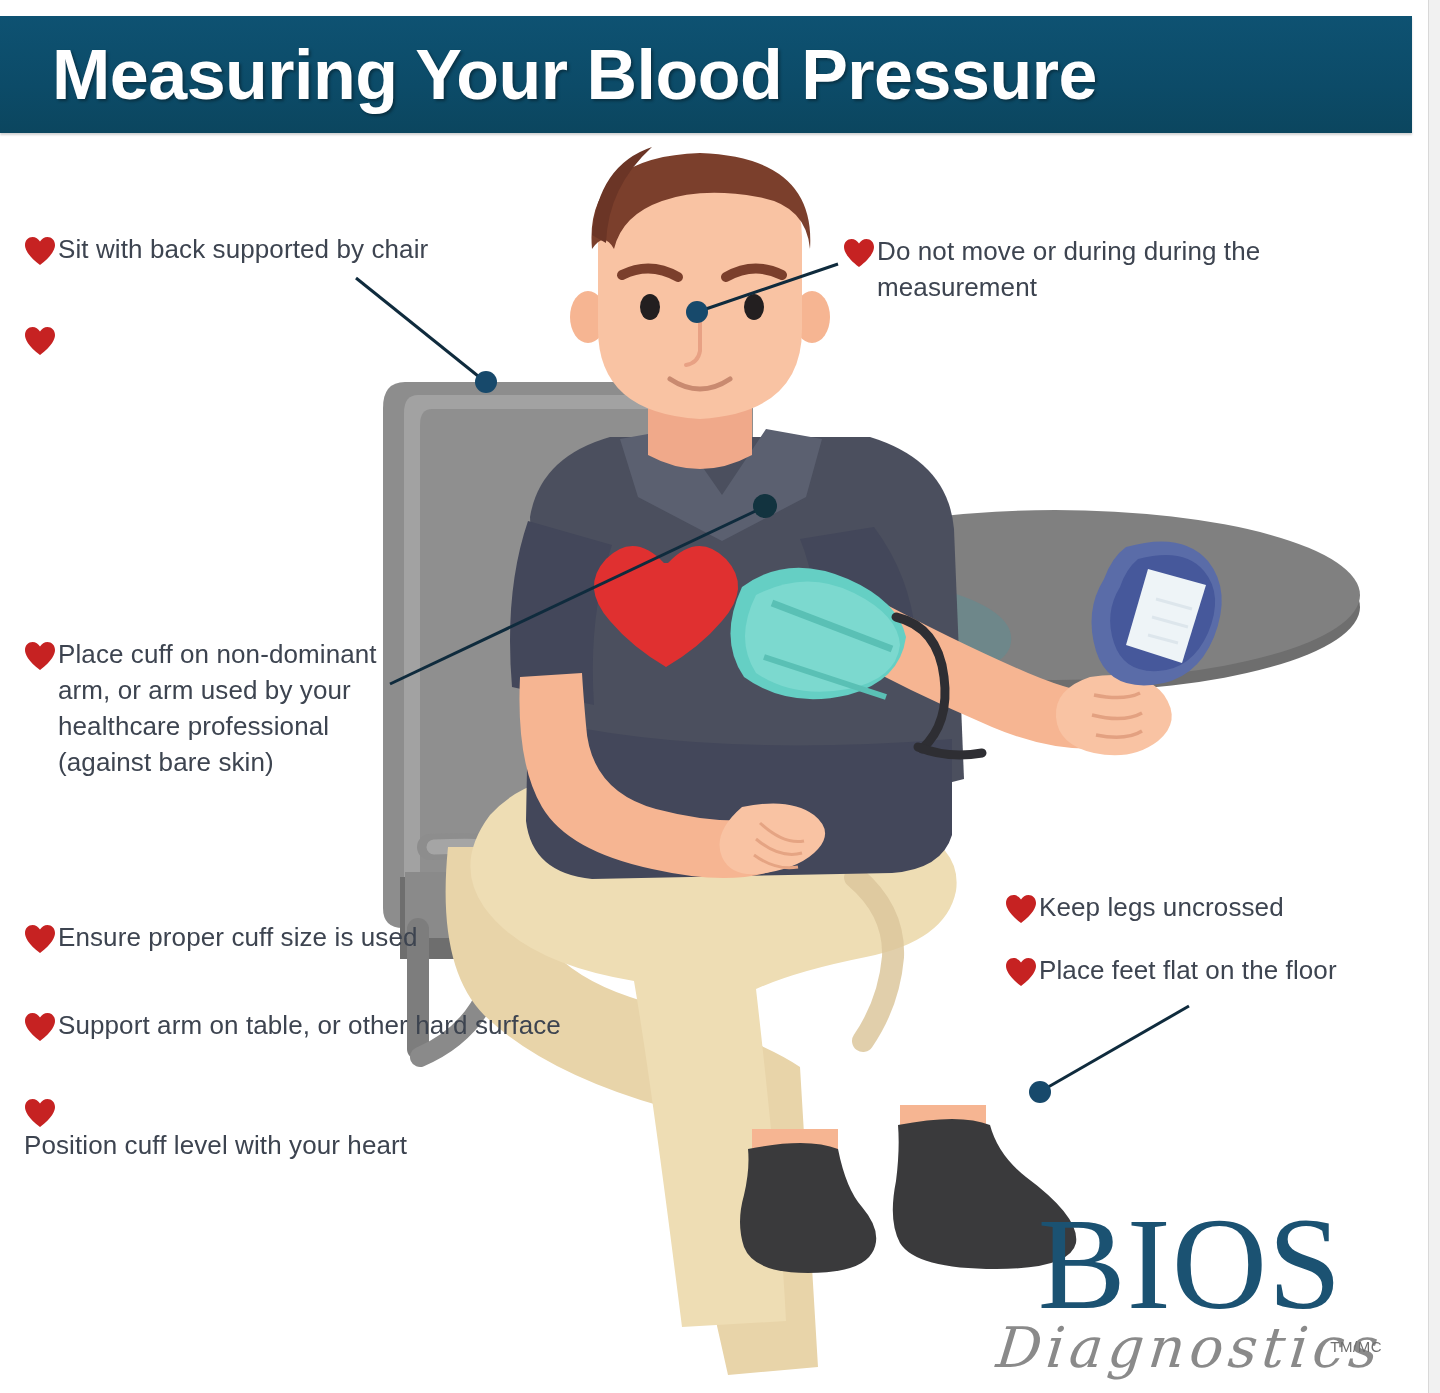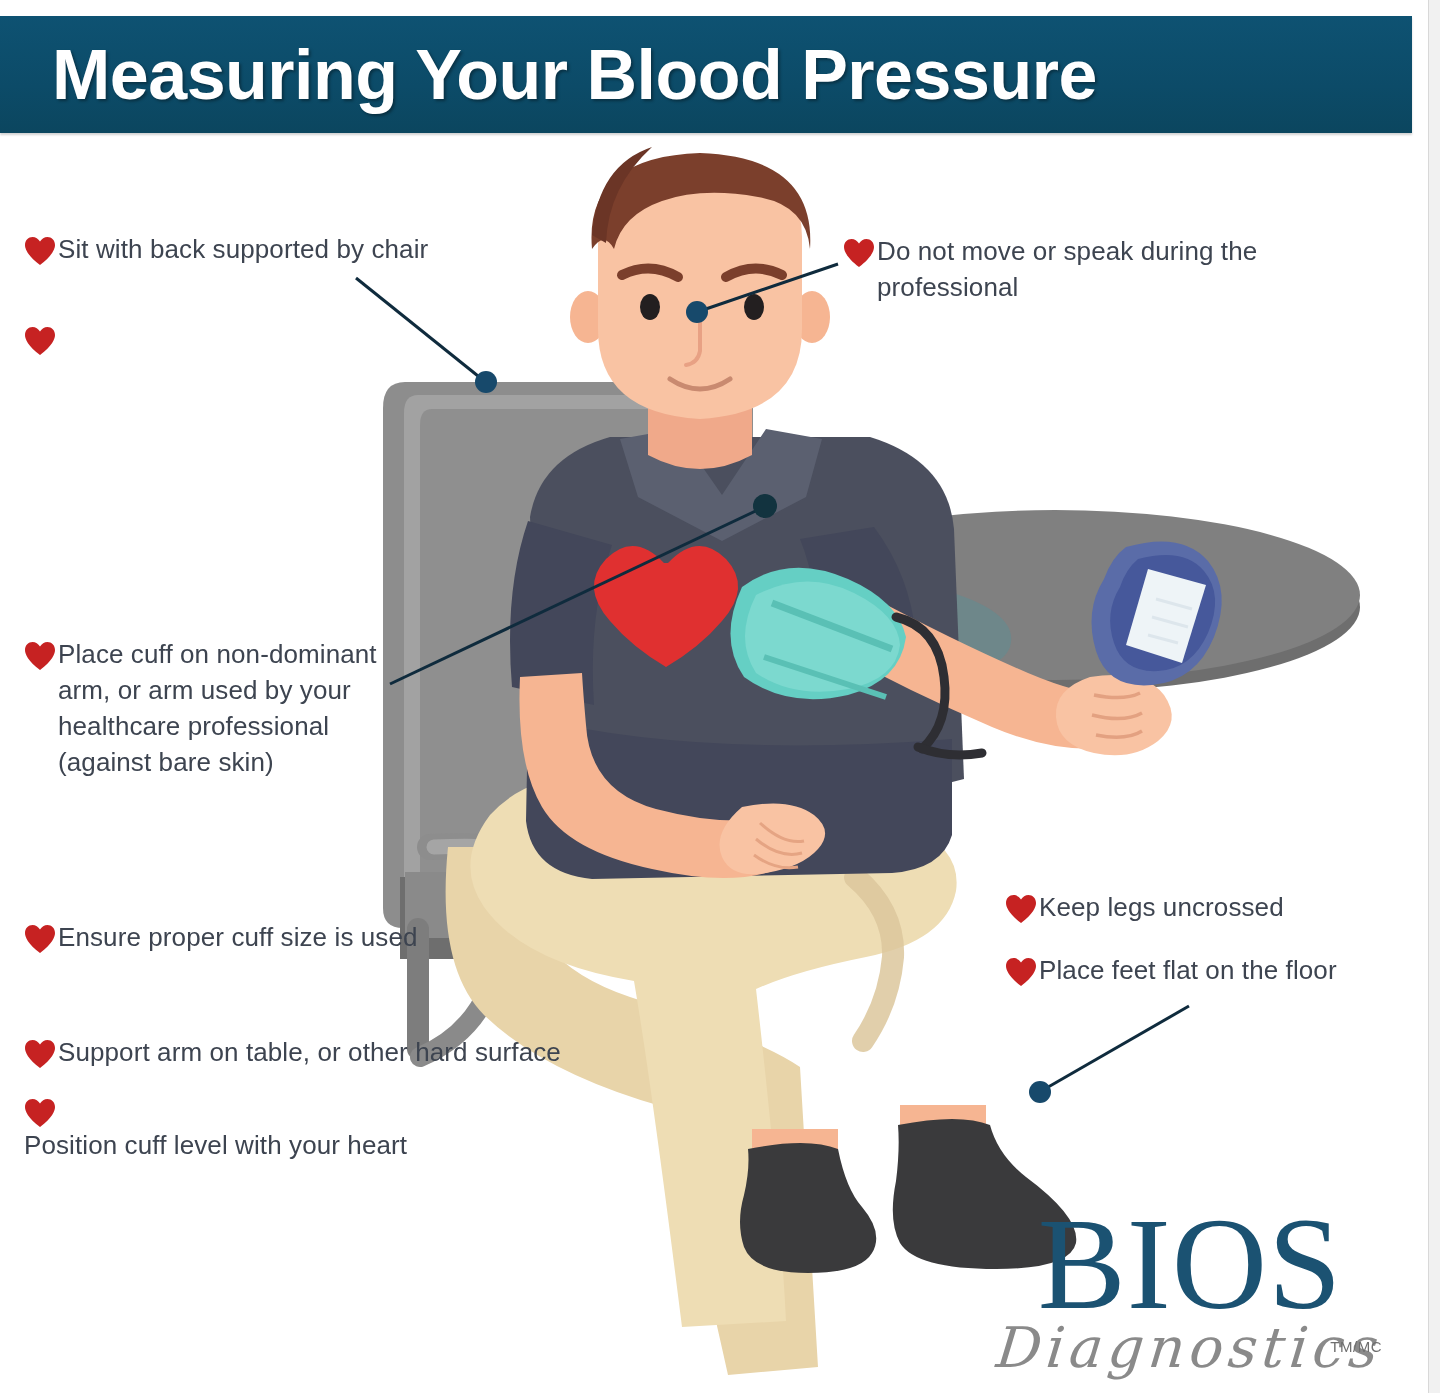--- a/index.html
+++ b/index.html
@@ -70,21 +70,21 @@
   }
   .note .ntext { white-space: pre-line; }
 
   .note.right .ntext { }
 
   
   #note-sit        { left: 24px;  top: 232px; width: 560px; }
   #note-rest       { left: 24px;  top: 322px; width: 470px; }
   #note-cuff       { left: 24px;  top: 637px; width: 390px; }
   #note-size       { left: 24px;  top: 920px; width: 560px; }
-  #note-support    { left: 24px;  top: 1035px; width: 740px; }
+  #note-support    { left: 24px;  top: 1008px; width: 740px; }
   #note-level      { left: 24px;  top: 1094px; width: 600px; flex-direction: column; }
   
   #note-nomove     { left: 843px; top: 234px; width: 500px; }
   #note-uncrossed  { left: 1005px; top: 890px; width: 440px; }
   #note-feet       { left: 1005px; top: 953px; width: 450px; }
 
   
   #logo {
     position: absolute;
     left: 990px; top: 1198px;
@@ -294,21 +294,21 @@
   <svg class="heart" viewBox="0 0 32 30">
     <path d="M16 29 C4 20 1 13 1 9 C1 4 4.5 1 8.5 1 C11.6 1 14.3 2.8 16 5.6 C17.7 2.8 20.4 1 23.5 1 C27.5 1 31 4 31 9 C31 13 28 20 16 29 Z" fill="#c62222"></path>
   </svg>
   <span class="ntext">Position cuff level with your heart</span>
 </div>
 
 <div class="note right" id="note-nomove">
   <svg class="heart" viewBox="0 0 32 30">
     <path d="M16 29 C4 20 1 13 1 9 C1 4 4.5 1 8.5 1 C11.6 1 14.3 2.8 16 5.6 C17.7 2.8 20.4 1 23.5 1 C27.5 1 31 4 31 9 C31 13 28 20 16 29 Z" fill="#c62222"></path>
   </svg>
-  <span class="ntext">Do not move or speak during the professional</span>
+  <span class="ntext">Do not move or during during the measurement</span>
 </div>
 
 <div class="note right" id="note-uncrossed">
   <svg class="heart" viewBox="0 0 32 30">
     <path d="M16 29 C4 20 1 13 1 9 C1 4 4.5 1 8.5 1 C11.6 1 14.3 2.8 16 5.6 C17.7 2.8 20.4 1 23.5 1 C27.5 1 31 4 31 9 C31 13 28 20 16 29 Z" fill="#c62222"></path>
   </svg>
   <span class="ntext">Keep legs uncrossed</span>
 </div>
 
 <div class="note right" id="note-feet">

